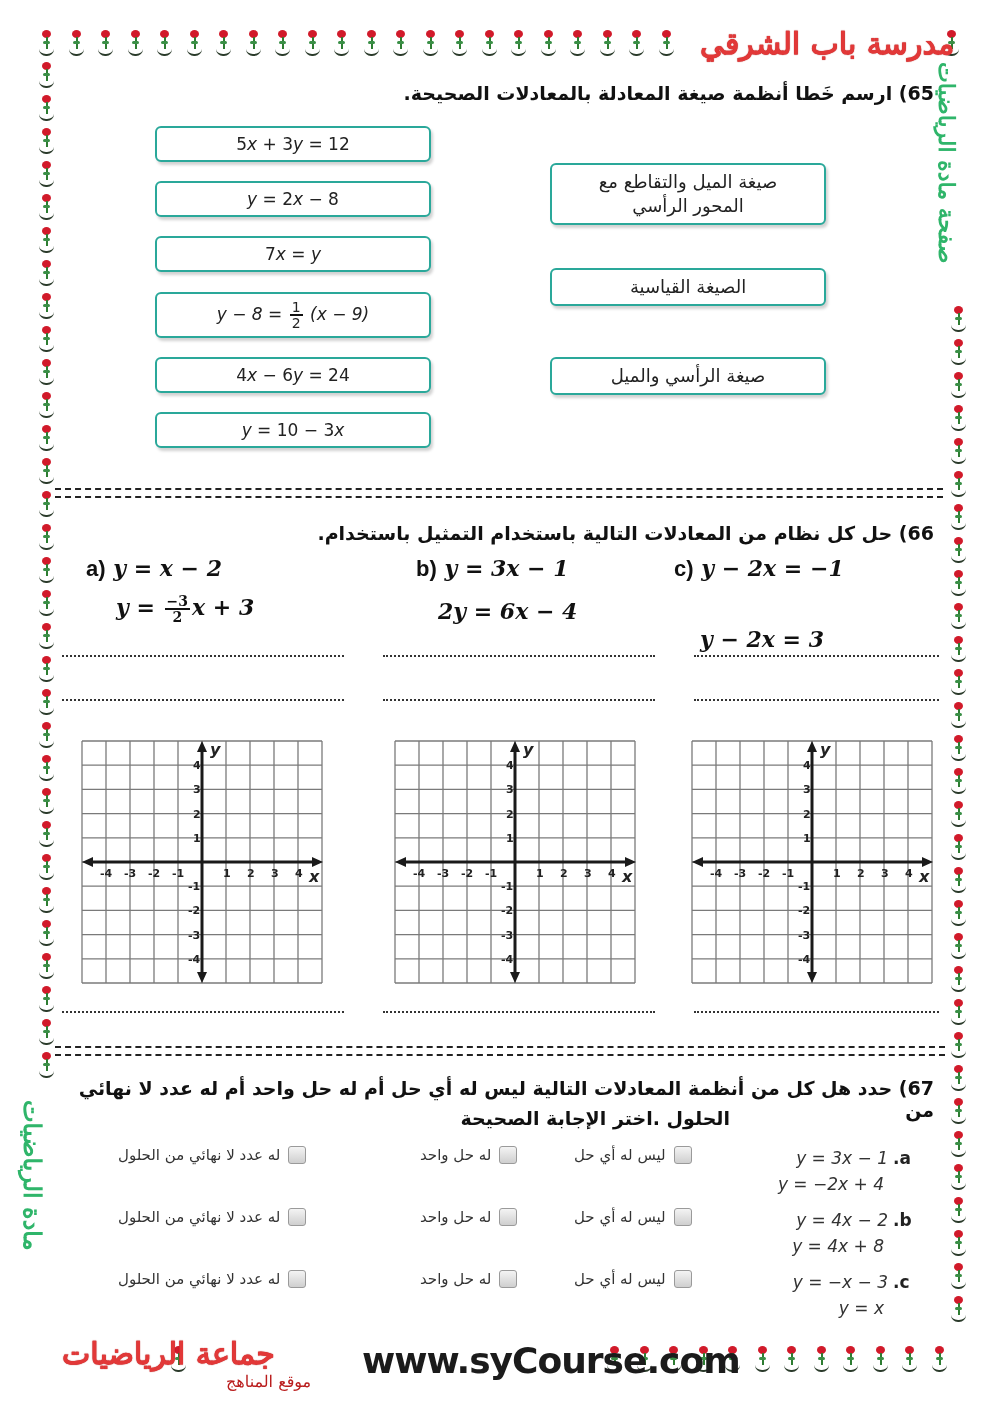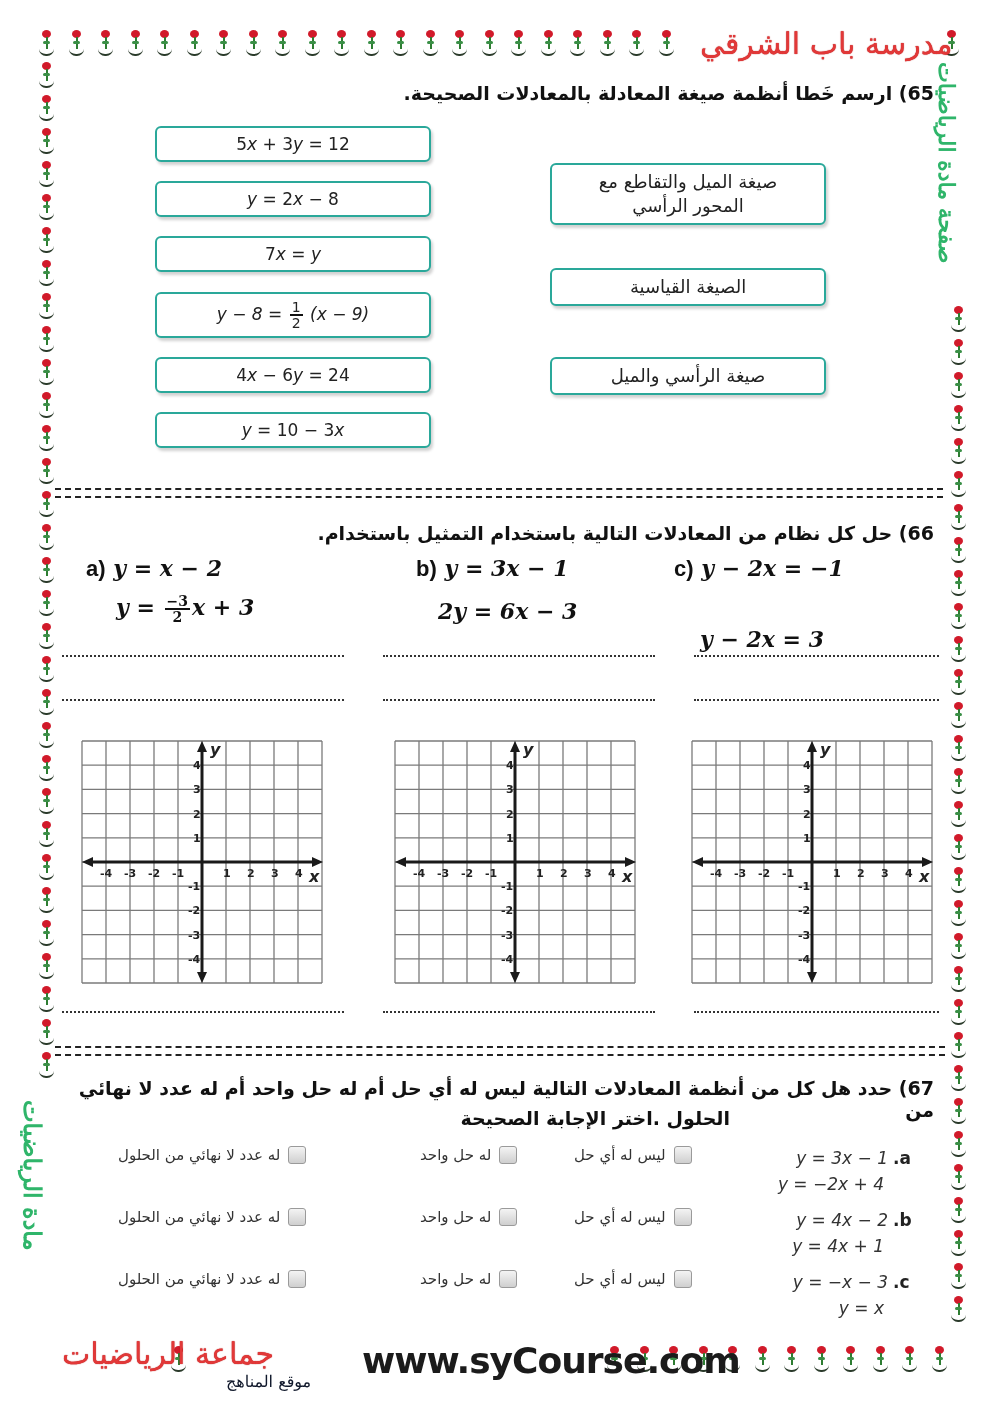--- a/index.html
+++ b/index.html
@@ -8,21 +8,21 @@
   .abs { position:absolute; }
 
   
   .flower { position:absolute; width:16px; height:26px; }
   .flower .petal { position:absolute; left:4px; top:0; width:9px; height:8px; border-radius:50%; background:#d11a2a; }
   .flower .stem { position:absolute; left:8px; top:7px; width:2px; height:12px; background:#2e7d32; }
   .flower .leaf { position:absolute; left:5px; top:11px; width:7px; height:3px; background:#3a8f46; border-radius:2px; }
   .flower .base { position:absolute; left:1px; top:19px; width:15px; height:5px; border-bottom:2px solid #2b3b2b; border-radius:0 0 8px 8px; }
 
   
-  .logo-red { color:#e23838; font-weight:normal; font-family:"DejaVu Serif", serif; letter-spacing:1px;
+  .logo-red { color:#e23838; font-weight:bold; font-family:"DejaVu Serif", serif; letter-spacing:1px;
               text-shadow:0 0 1px #a00; }
   .logo-green { color:#2fb56a; font-weight:bold; font-family:"DejaVu Serif", serif; }
   .vert { writing-mode:vertical-rl; }
 
   .q-title { font-family:"DejaVu Sans", sans-serif; font-weight:bold; font-size:19px; direction:rtl; text-align:right; }
 
   
   .wbox { position:absolute; border:2.5px solid #2aa89a; border-radius:6px; background:#fff;
           box-shadow:2px 3px 3px rgba(0,0,0,0.18); display:flex; align-items:center; justify-content:center;
           font-family:"DejaVu Sans", sans-serif; font-size:17px; color:#222; }
@@ -41,21 +41,21 @@
 
   .graph svg text { font-family:"DejaVu Sans", sans-serif; font-weight:bold; }
 
   .opt { position:absolute; display:flex; align-items:center; direction:rtl; font-size:15px; color:#333;text-align:center; }
   .cb { width:16px; height:16px; border:1px solid #9a9a9a; border-radius:3px;
         background:linear-gradient(#f4f4f4,#cfcfcf); margin-left:8px; display:inline-block; }
   .q67-eq { position:absolute; font-size:17px; color:#333; font-family:"DejaVu Sans", sans-serif; text-align:right; }
   .q67-letter { position:absolute; font-size:17px; font-weight:bold; color:#222; }
 
   .footer-url { font-family:"DejaVu Sans", sans-serif; font-weight:bold; font-size:36px; color:#1b1b1b; letter-spacing:-1px; }
-  .footer-ar { font-family:"DejaVu Serif", serif; font-size:16px; color:#0f172a; }
+  .footer-ar { font-family:"DejaVu Serif", serif; font-size:16px; color:#b91c1c; }
 </style>
 </head>
 <body>
 
 <div id="border">
     <div class="flower" style="left: 38px; top: 30px;">
       <div class="petal"></div>
       <div class="stem"></div>
       <div class="leaf"></div>
       <div class="base"></div>
@@ -697,21 +697,21 @@
 </div>
 <div class="abs sys" style="left:106px; top:594px;">
   <i>y = </i><span class="frac"><span class="num">−3</span><span class="den">2</span></span><i>x + 3</i>
 </div>
 
 <div class="abs sys" style="left:406px; top:555px;">
   <span class="lbl">b)</span>
   <i>y = 3x − 1</i>
 </div>
 <div class="abs sys" style="left:428px; top:598px;">
-  <i>2y = 6x − 3</i>
+  <i>2y = 6x − 4</i>
 </div>
 
 <div class="abs sys" style="left:664px; top:555px;">
   <span class="lbl">c)</span>
   <i>y − 2x = −1</i>
 </div>
 <div class="abs sys" style="left:690px; top:626px;">
   <i>y − 2x = 3</i>
 </div>
 
@@ -890,21 +890,21 @@
     <label class="opt" style="top: 1146px; left: 420px;">
       <span class="cb"></span>
       <span>له حل واحد</span>
     </label>
     <label class="opt" style="top: 1146px; left: 118px;">
       <span class="cb"></span>
       <span>له عدد لا نهائي من الحلول</span>
     </label>
     <div class="q67-letter" style="left: 893px; top: 1210px;">.b</div>
     <div class="q67-eq" style="right: 104px; top: 1210px; font-style: italic; margin-left: 16px;">y = 4x − 2</div>
-    <div class="q67-eq" style="right: 108px; top: 1236px; font-style: italic;">y = 4x + 1</div>
+    <div class="q67-eq" style="right: 108px; top: 1236px; font-style: italic;">y = 4x + 8</div>
     <label class="opt" style="top: 1208px; left: 574px;">
       <span class="cb"></span>
       <span>ليس له أي حل</span>
     </label>
     <label class="opt" style="top: 1208px; left: 420px;">
       <span class="cb"></span>
       <span>له حل واحد</span>
     </label>
     <label class="opt" style="top: 1208px; left: 118px;">
       <span class="cb"></span>

